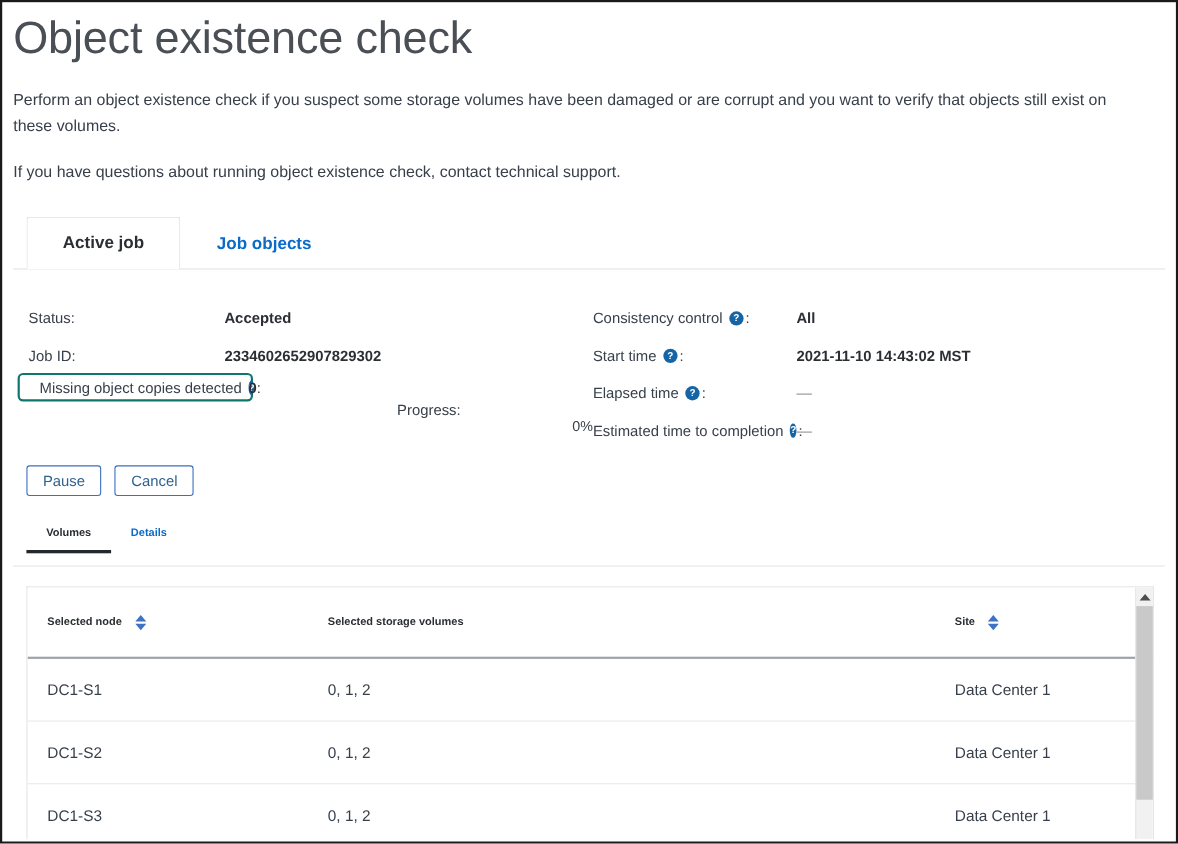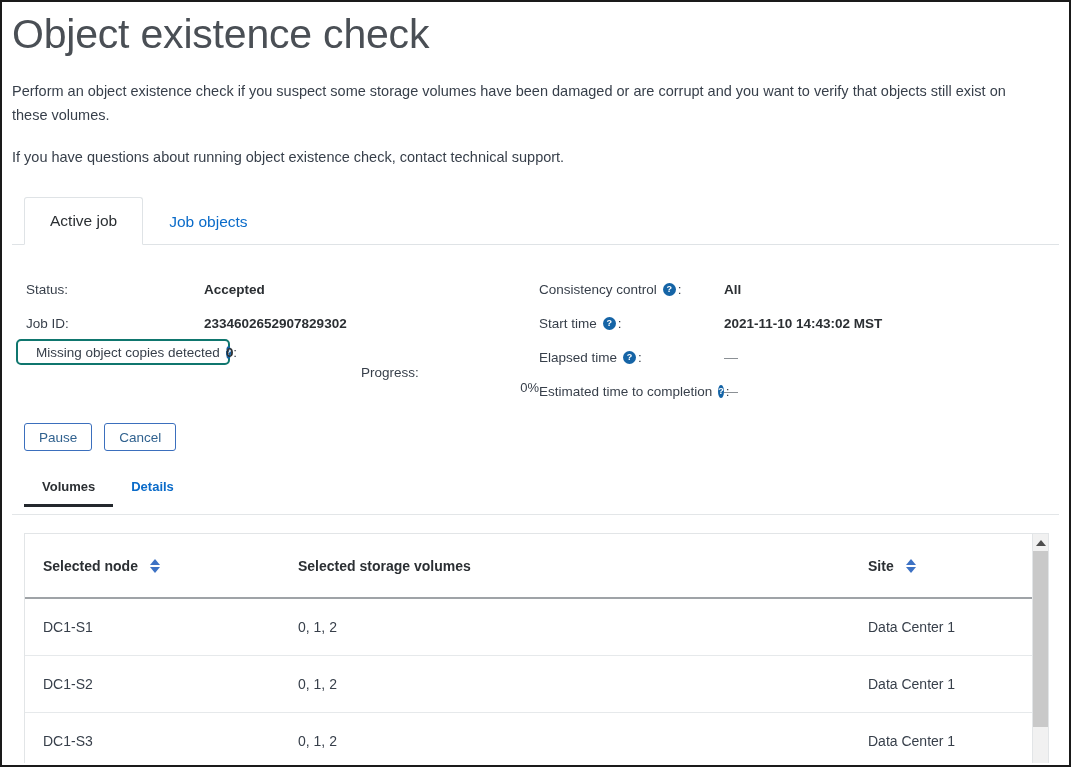--- a/index.html
+++ b/index.html
@@ -56,26 +56,26 @@
   .tabbar .tabs-row {
     position: absolute;
     left: 12px;
     bottom: -1px;
     display: flex;
     align-items: flex-end;
     height: 52px;
   }
   .ttab {
     height: 48px;
-    padding: 0 25px;
+    padding: 0 32px;
     display: flex;
     align-items: center;
     justify-content: center;
     font-size: 15.5px;
-    font-weight: normal;
+    font-weight: bold;
     color: #0a6bc9;
     cursor: pointer;
     background: transparent;
     border: 1px solid transparent;
     border-bottom: none;
     white-space: nowrap;
   }
   .ttab.active {
     color: #2b2f33;
     background: #ffffff;
@@ -198,21 +198,21 @@
   .subtabs {
     margin-top: 28px;
     position: relative;
     height: 36px;
     border-bottom: 1px solid #e3e6e8;
     padding-left: 12px;
     display: flex;
     align-items: flex-start;
   }
   .stab {
-    font-size: 13px;
+    font-size: 10px;
     font-weight: bold;
     color: #0a6bc9;
     padding: 0 18px 12px 18px;
     cursor: pointer;
     position: relative;
     white-space: nowrap;
   }
   .stab.active { color: #2b2f33; }
   .stab.active::after {
     content: "";
@@ -229,21 +229,21 @@
     margin: 18px 10px 0 12px;
     border: 1px solid #e2e5e7;
     border-bottom: none;
     height: 230px;
     overflow: hidden;
     background: #ffffff;
   }
   .tbl { width: 100%; border-collapse: collapse; table-layout: fixed; }
   .tbl th {
     text-align: center;
-    font-size: 14px;
+    font-size: 10px;
     font-weight: bold;
     color: #2b2f33;
     padding: 0 0 0 18px;
     height: 64px;
     background: #ffffff;
     border-bottom: 2px solid #9fa3a7;
     vertical-align: middle;
   }
   .tbl td {
     font-size: 14px;

